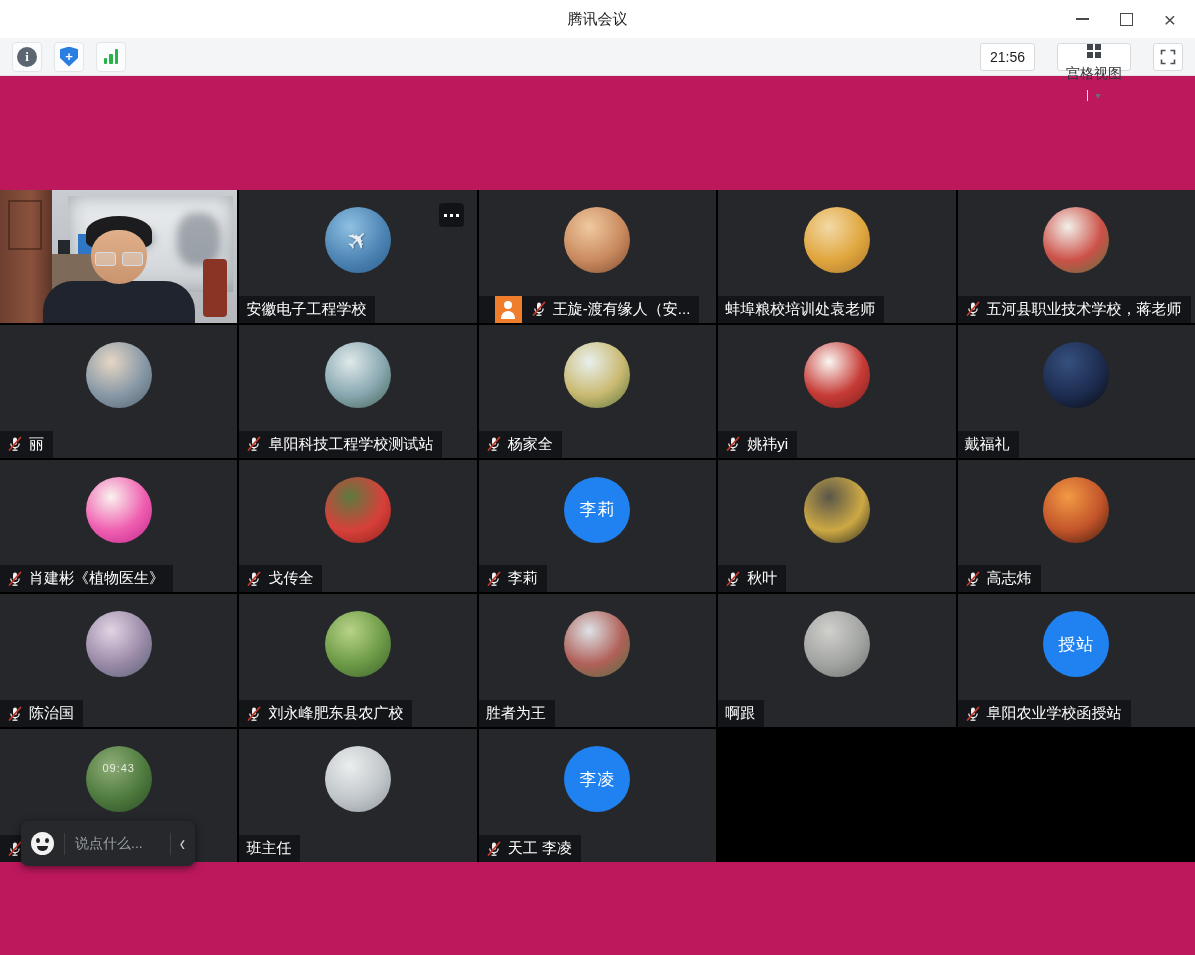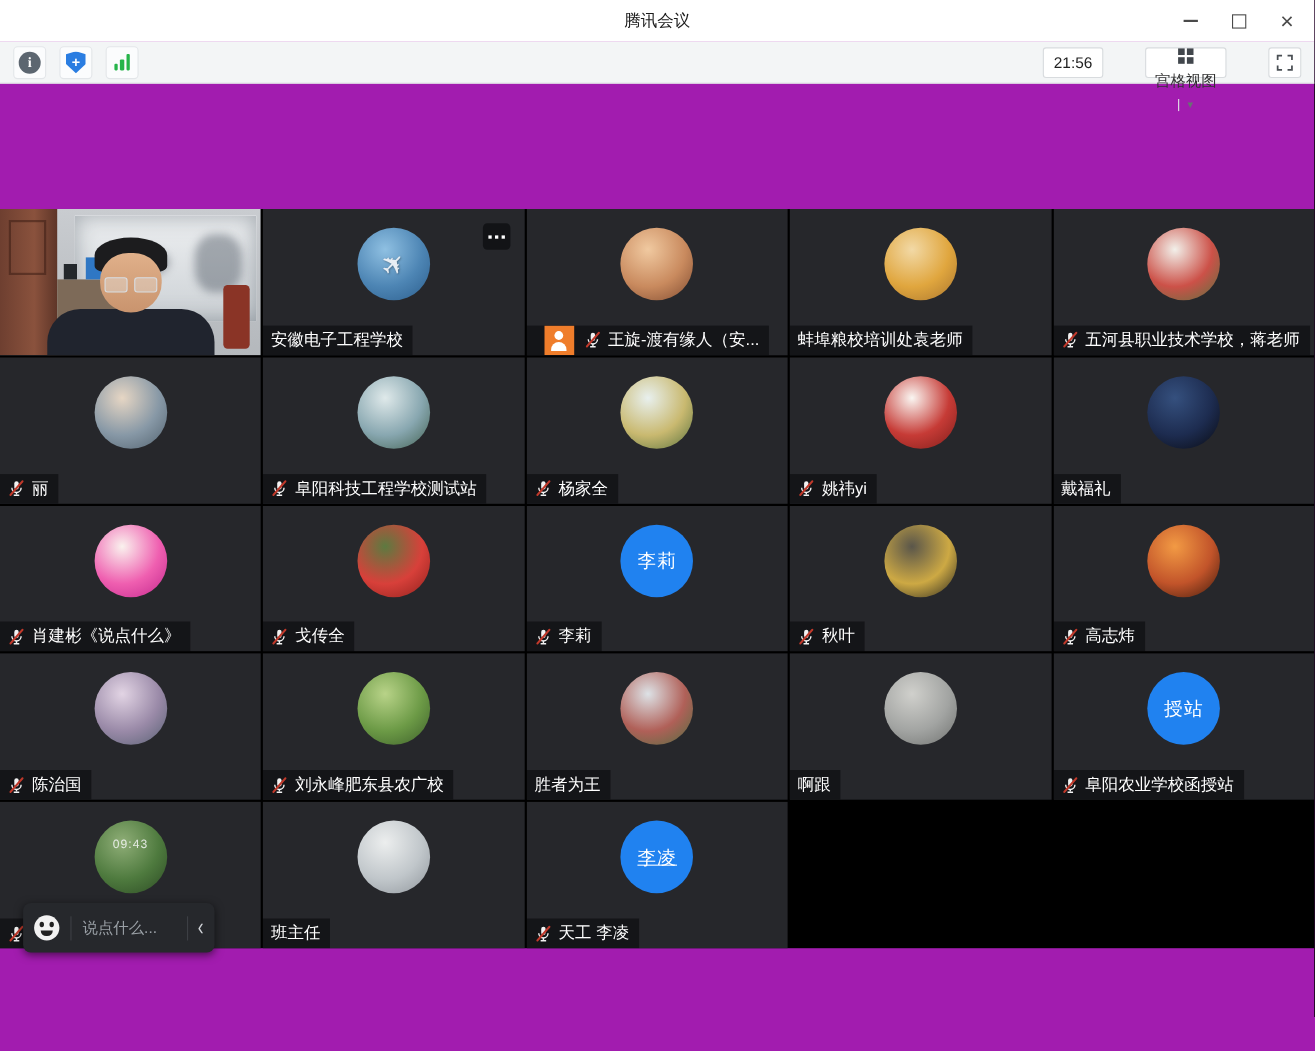--- a/index.html
+++ b/index.html
@@ -1,34 +1,34 @@
 <!DOCTYPE html>
 <html><head>
 <meta charset="utf-8">
 <style>
   html,body{margin:0;padding:0;}
   body{width:1195px;height:955px;overflow:hidden;background:#000;
        font-family:"Liberation Sans","DejaVu Sans",sans-serif;}
-  .stage{position:relative;width:1195px;height:955px;background:#a21caf;}
+  .stage{position:relative;width:1195px;height:955px;background:#be185d;}
 
   
   .titlebar{position:absolute;top:0;left:0;width:100%;height:38px;background:#ffffff;}
   .title{position:absolute;left:0;right:0;top:0;height:38px;display:flex;align-items:center;justify-content:center;
          font-size:15px;color:#1b1b1b;}
   .win-controls{position:absolute;right:10px;top:0;height:38px;display:flex;align-items:center;gap:14px;}
   .win-btn{width:30px;height:28px;display:flex;align-items:center;justify-content:center;cursor:default;}
   .glyph-min{width:13px;height:2px;background:#4a4a4a;}
   .glyph-max{width:11px;height:11px;border:1.5px solid #4a4a4a;}
   .glyph-close{font-size:21px;color:#4a4a4a;line-height:1;}
 
   
   .toolbar{position:absolute;top:38px;left:0;width:100%;height:38px;background:#f3f5f6;border-bottom:1px solid #e2e4e6;
            display:flex;align-items:center;justify-content:space-between;padding:0 12px;box-sizing:border-box;}
   .tb-left{display:flex;align-items:center;gap:12px;}
-  .tb-right{display:flex;align-items:center;gap:38px;}
+  .tb-right{display:flex;align-items:center;gap:22px;}
   .tb-btn{width:28px;height:28px;border-radius:4px;background:#fbfcfd;border:1px solid #e3e6e9;
           display:flex;align-items:center;justify-content:center;}
   .icon-info{width:20px;height:20px;border-radius:50%;background:#5c6670;color:#fff;
              font-weight:bold;font-size:13px;display:flex;align-items:center;justify-content:center;font-family:"Liberation Serif","DejaVu Serif",serif;}
   .icon-shield{width:18px;height:20px;background:#2a7de1;
                clip-path:polygon(50% 0%,100% 14%,100% 58%,50% 100%,0% 58%,0% 14%);
                display:flex;align-items:center;justify-content:center;color:#fff;font-size:13px;font-weight:bold;line-height:1;}
   .icon-signal{display:flex;align-items:flex-end;gap:2px;height:15px;}
   .icon-signal i{display:block;width:3.5px;background:#26b44a;border-radius:1px;}
   .icon-signal i:nth-child(1){height:6px;}
@@ -284,21 +284,21 @@
       <div class="tile">
         <div class="avatar" style="background: radial-gradient(circle at 38% 30%, rgb(250, 242, 238) 0%, rgb(239, 95, 176) 55%, rgb(194, 38, 140) 100%);"></div>
         <div class="name-tag">
           <svg class="mic" viewBox="0 0 16 16">
             <rect x="6" y="1.5" width="4" height="7.5" rx="2" fill="#f2f2f2"></rect>
             <path d="M3.8 7.5 a4.2 4.2 0 0 0 8.4 0" fill="none" stroke="#f2f2f2" stroke-width="1.3"></path>
             <line x1="8" y1="11.6" x2="8" y2="13.6" stroke="#f2f2f2" stroke-width="1.3"></line>
             <line x1="5.5" y1="14.2" x2="10.5" y2="14.2" stroke="#f2f2f2" stroke-width="1.3"></line>
             <line x1="2.5" y1="14" x2="13.5" y2="1.5" stroke="#c0392b" stroke-width="1.8" stroke-linecap="round"></line>
           </svg>
-          <span>肖建彬《说点什么》</span>
+          <span>肖建彬《植物医生》</span>
         </div>
       </div>
       <div class="tile">
         <div class="avatar" style="background: radial-gradient(circle at 38% 30%, rgb(93, 122, 64) 0%, rgb(216, 64, 58) 55%, rgb(142, 32, 28) 100%);"></div>
         <div class="name-tag">
           <svg class="mic" viewBox="0 0 16 16">
             <rect x="6" y="1.5" width="4" height="7.5" rx="2" fill="#f2f2f2"></rect>
             <path d="M3.8 7.5 a4.2 4.2 0 0 0 8.4 0" fill="none" stroke="#f2f2f2" stroke-width="1.3"></path>
             <line x1="8" y1="11.6" x2="8" y2="13.6" stroke="#f2f2f2" stroke-width="1.3"></line>
             <line x1="5.5" y1="14.2" x2="10.5" y2="14.2" stroke="#f2f2f2" stroke-width="1.3"></line>
@@ -412,21 +412,21 @@
           <span>志在飞翔</span>
         </div>
       </div>
       <div class="tile">
         <div class="avatar" style="background: radial-gradient(circle at 38% 30%, rgb(236, 238, 238) 0%, rgb(192, 198, 202) 55%, rgb(143, 149, 155) 100%);"></div>
         <div class="name-tag">
           <span>班主任</span>
         </div>
       </div>
       <div class="tile">
-        <div class="avatar avatar-text" style="background: rgb(32, 130, 240); text-decoration: underline;">李凌</div>
+        <div class="avatar avatar-text" style="background: rgb(32, 130, 240);">李凌</div>
         <div class="name-tag">
           <svg class="mic" viewBox="0 0 16 16">
             <rect x="6" y="1.5" width="4" height="7.5" rx="2" fill="#f2f2f2"></rect>
             <path d="M3.8 7.5 a4.2 4.2 0 0 0 8.4 0" fill="none" stroke="#f2f2f2" stroke-width="1.3"></path>
             <line x1="8" y1="11.6" x2="8" y2="13.6" stroke="#f2f2f2" stroke-width="1.3"></line>
             <line x1="5.5" y1="14.2" x2="10.5" y2="14.2" stroke="#f2f2f2" stroke-width="1.3"></line>
             <line x1="2.5" y1="14" x2="13.5" y2="1.5" stroke="#c0392b" stroke-width="1.8" stroke-linecap="round"></line>
           </svg>
           <span>天工 李凌</span>
         </div>

